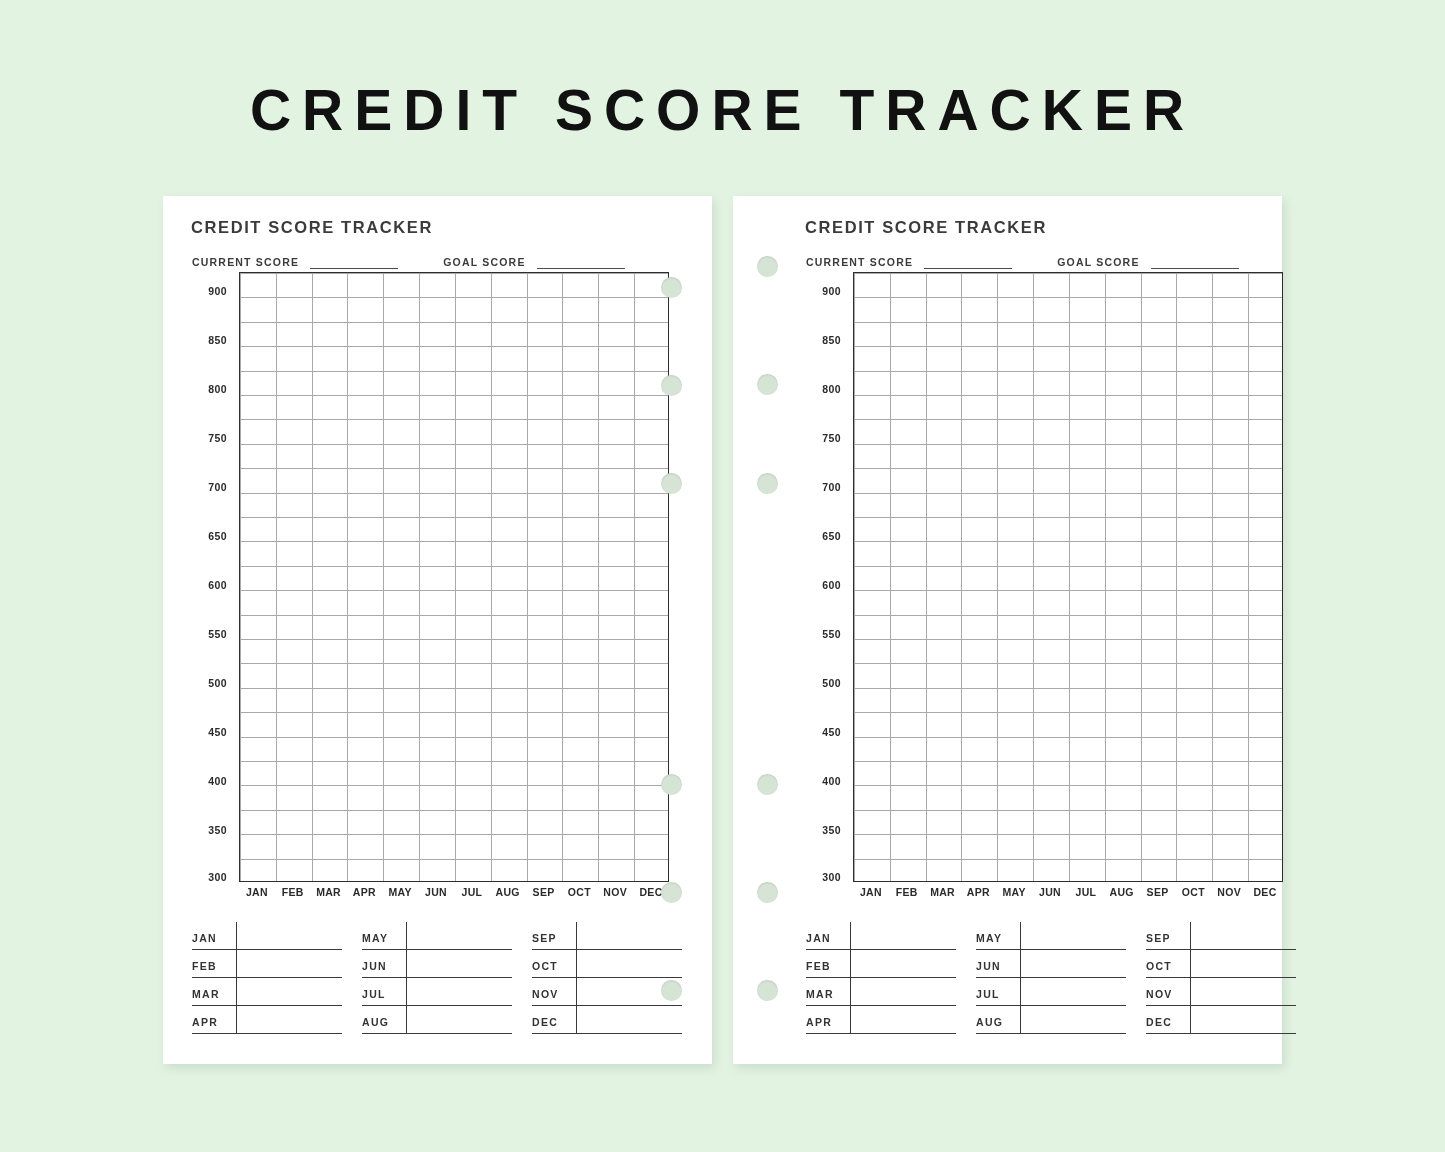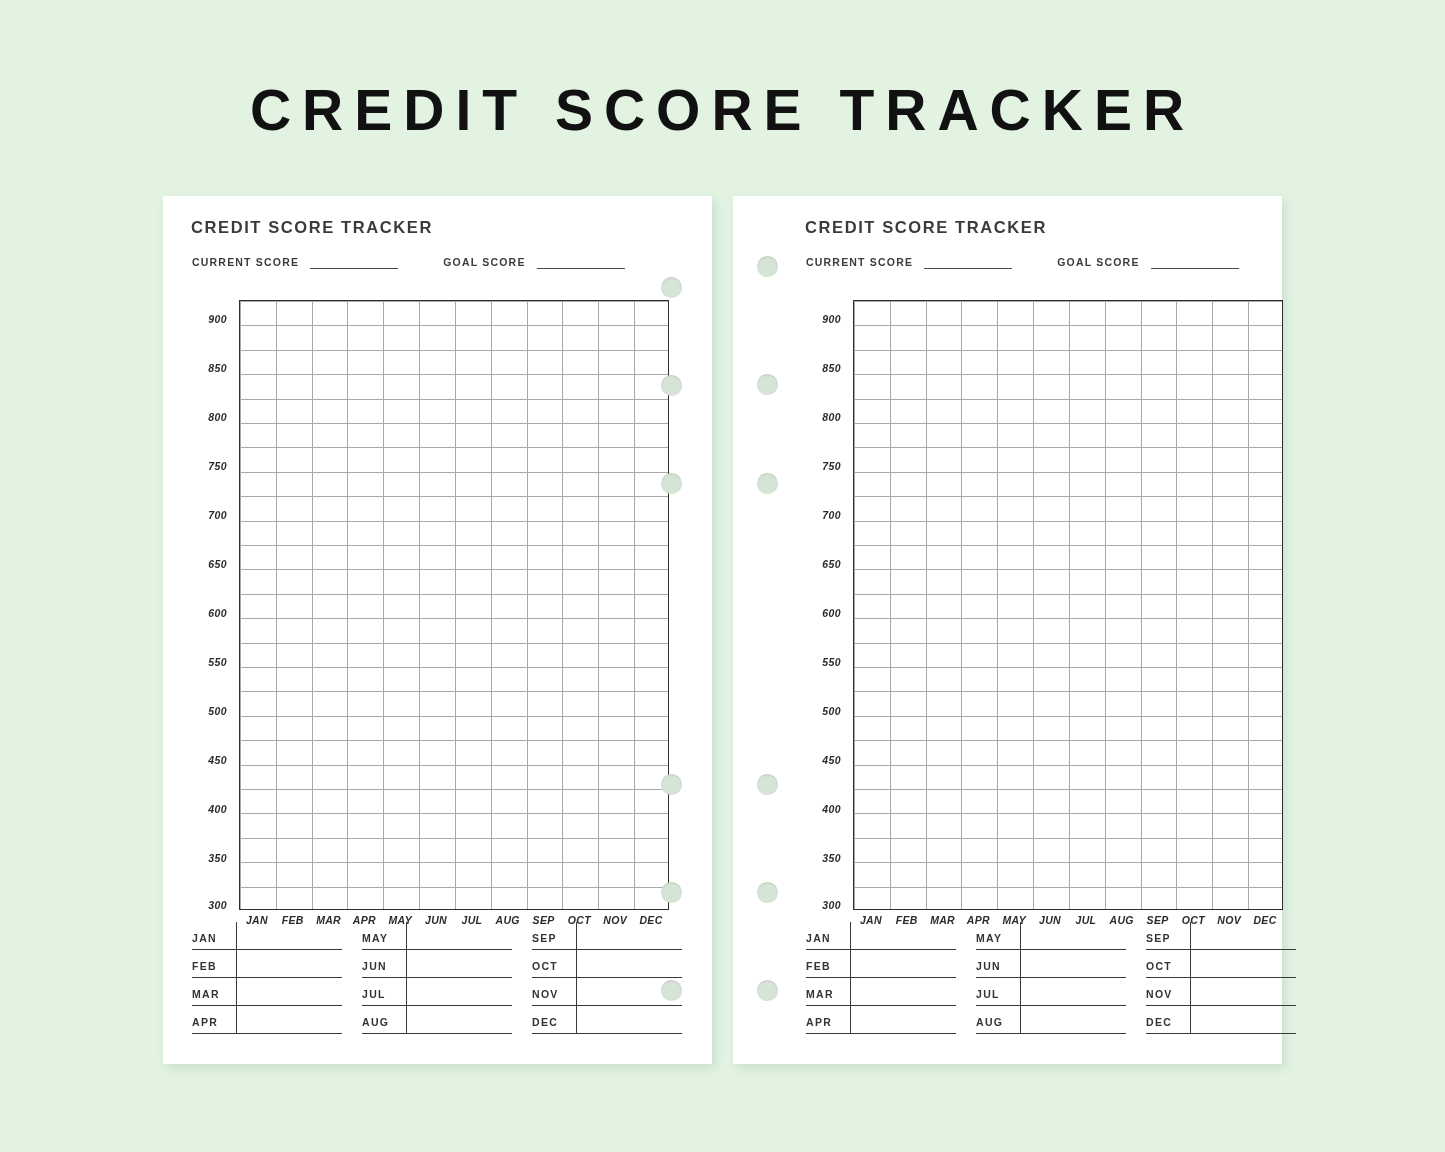--- a/index.html
+++ b/index.html
@@ -80,23 +80,22 @@
   .score-blank {
     width: 88px;
     border-bottom: 1.2px solid #4a4a4a;
     height: 13px;
   }
   .score-gap { width: 23px; }
 
   
   .chart {
     position: absolute;
-    top: 104px;
+    top: 76px;
     height: 620px;
-    font-style: italic;
   }
   .left .chart { left: 28px; width: 490px; }
   .right .chart { left: 72px; width: 490px; }
 
   .y-labels {
     position: absolute;
     left: 0;
     top: 0;
     width: 42px;
     height: 610px;

